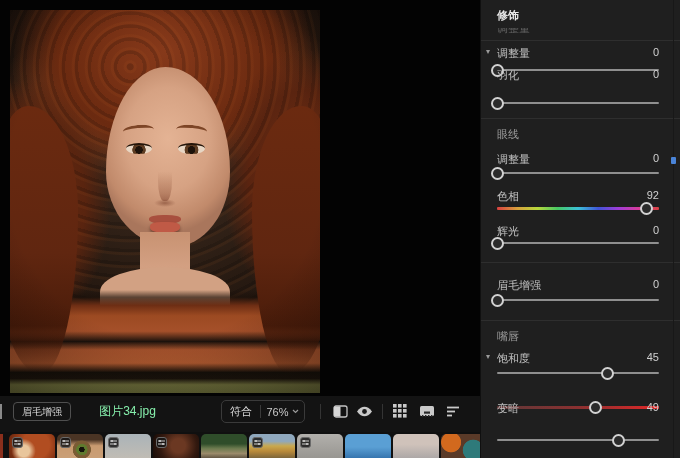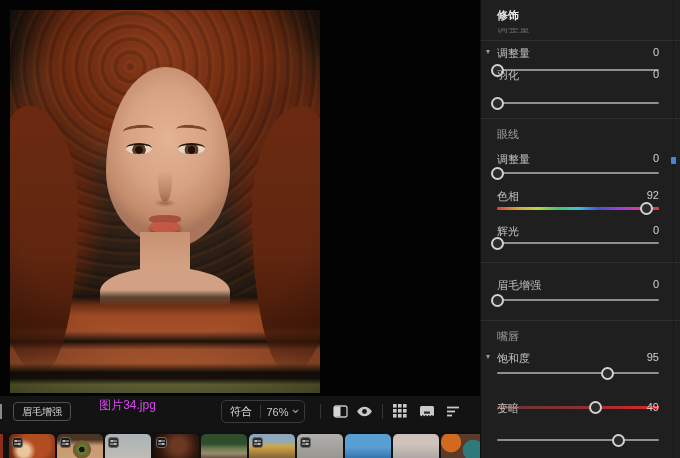--- a/index.html
+++ b/index.html
@@ -41,22 +41,22 @@
   .p-lock { top:25%; width:27%; height:70%; border-radius:40% 60% 45% 55% / 30% 40% 62% 52%;
     background:linear-gradient(180deg, #6b2a10 0%, #602610 55%, #4a1c0a 82%, rgba(58,22,8,0) 100%); }
   .p-lock.l { left:-5%; } .p-lock.r { left:78%; border-radius:60% 40% 55% 45% / 40% 30% 52% 62%; }
   .p-vign { inset:0; background:radial-gradient(ellipse 92% 76% at 50% 44%, transparent 55%, rgba(8,4,2,.5) 100%); }
 
   
   .bottombar { position:absolute; left:0; top:396px; width:480px; height:62px; background:#131313; }
   .edge-sliver { position:absolute; left:0; top:8px; width:2px; height:15px; background:#8a8a8a; }
   .btn-copy { position:absolute; left:13px; top:6px; height:19px; padding:0 8px; display:flex; align-items:center;
     border:1px solid #4f4f4f; border-radius:4px; color:#d8d8d8; font-size:10px; background:transparent; }
-  .filename { position:absolute; left:70px; top:0; width:115px; height:19px; display:flex; align-items:center;
-    justify-content:center; color:#d946ef; font-size:12px; }
+  .filename { position:absolute; left:70px; top:6px; width:115px; height:19px; display:flex; align-items:center;
+    justify-content:center; color:#86efac; font-size:12px; }
   .zoom-group { position:absolute; left:221px; top:4px; width:84px; height:23px; border:1px solid #3a3a3a;
     border-radius:5px; display:flex; align-items:center; }
   .zoom-fit { flex:0 0 38px; text-align:center; color:#dddddd; font-size:11px; }
   .zoom-sep { width:1px; height:13px; background:#3a3a3a; }
   .zoom-level { flex:1; display:flex; align-items:center; justify-content:center; gap:3px; color:#c9c9c9; font-size:11px; }
   .tb-div { position:absolute; top:8px; width:1px; height:15px; background:#343434; }
   .tb-icon { position:absolute; top:5px; width:20px; height:20px; display:flex; align-items:center; justify-content:center; }
 
   
   .filmstrip { position:absolute; left:0; top:432px; width:480px; height:26px; background:#101010; }
@@ -350,21 +350,21 @@
       <div class="track"></div>
       <div class="handle" style="left: calc(0% - 6.5px);"></div>
     </div>
 
     <div class="p-divider" style="top:320px"></div>
     <div class="section-h" style="top:329px">嘴唇</div>
 
     <div class="row" style="top:351px">
       <span class="disc">▾</span>
       <span class="lbl">饱和度</span>
-      <span class="val">95</span>
+      <span class="val">45</span>
     </div>
     <div class="track-wrap" style="top:367px">
       <div class="track"></div>
       <div class="handle" style="left: calc(68% - 6.5px);"></div>
     </div>
 
     <div class="track-wrap" style="top:401px">
       <div class="track red"></div>
       <div class="handle" style="left: calc(61% - 6.5px);"></div>
     </div>

